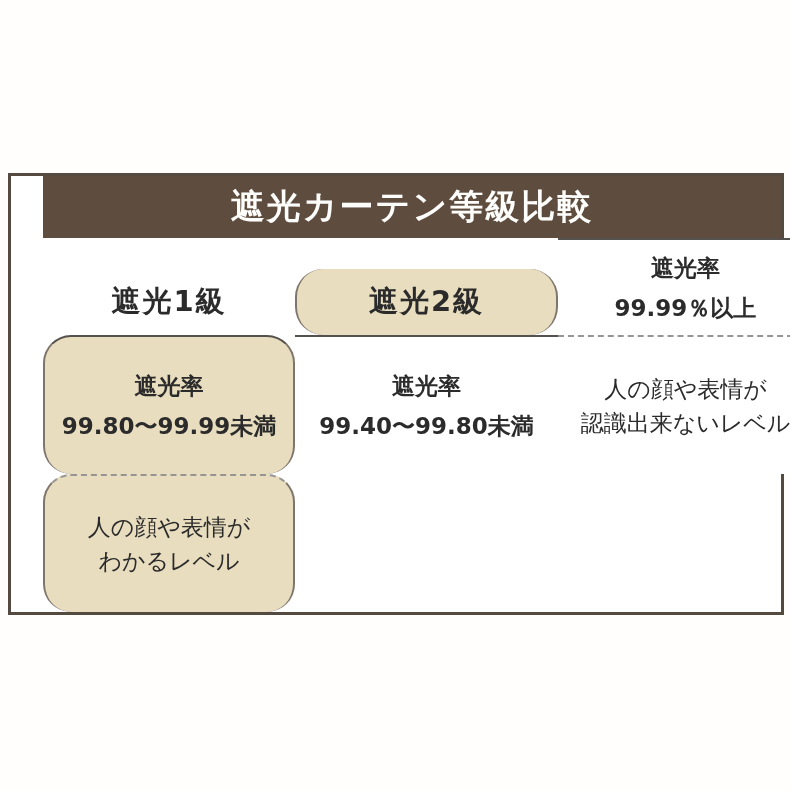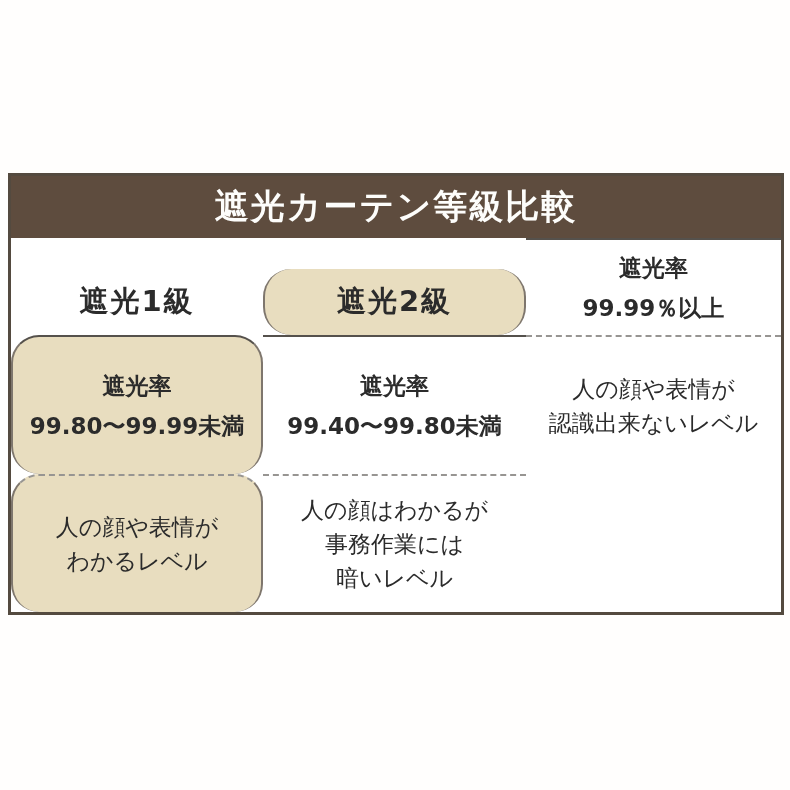--- a/index.html
+++ b/index.html
@@ -16,20 +16,21 @@
     overflow: hidden;
   }
   .table {
     position: absolute;
     left: 8px;
     top: 173px;
     width: 776px;
     box-sizing: border-box;
     border: 3px solid var(--border, #544a3f);
     background: #ffffff;
+    padding-left: 32px;
   }
   .title {
     height: 62px;
     background: var(--header-bg, #5e4c3e);
     color: var(--title-text, #fdfdfb);
     display: flex;
     align-items: center;
     justify-content: center;
     font-size: 34px;
     font-weight: 700;
@@ -92,19 +93,16 @@
 99.99％以上</div>
       <div class="cell c-rate mid hl">遮光率
 99.80〜99.99未満</div>
       <div class="cell c-rate">遮光率
 99.40〜99.80未満</div>
 
       <div class="cell c-desc">人の顔や表情が
 認識出来ないレベル</div>
       <div class="cell c-desc mid hl">人の顔や表情が
 わかるレベル</div>
-      <div class="cell c-desc">人の顔はわかるが
-事務作業には
-暗いレベル</div>
 
     </div>
   </div>
 </div>
 
 </body></html>

